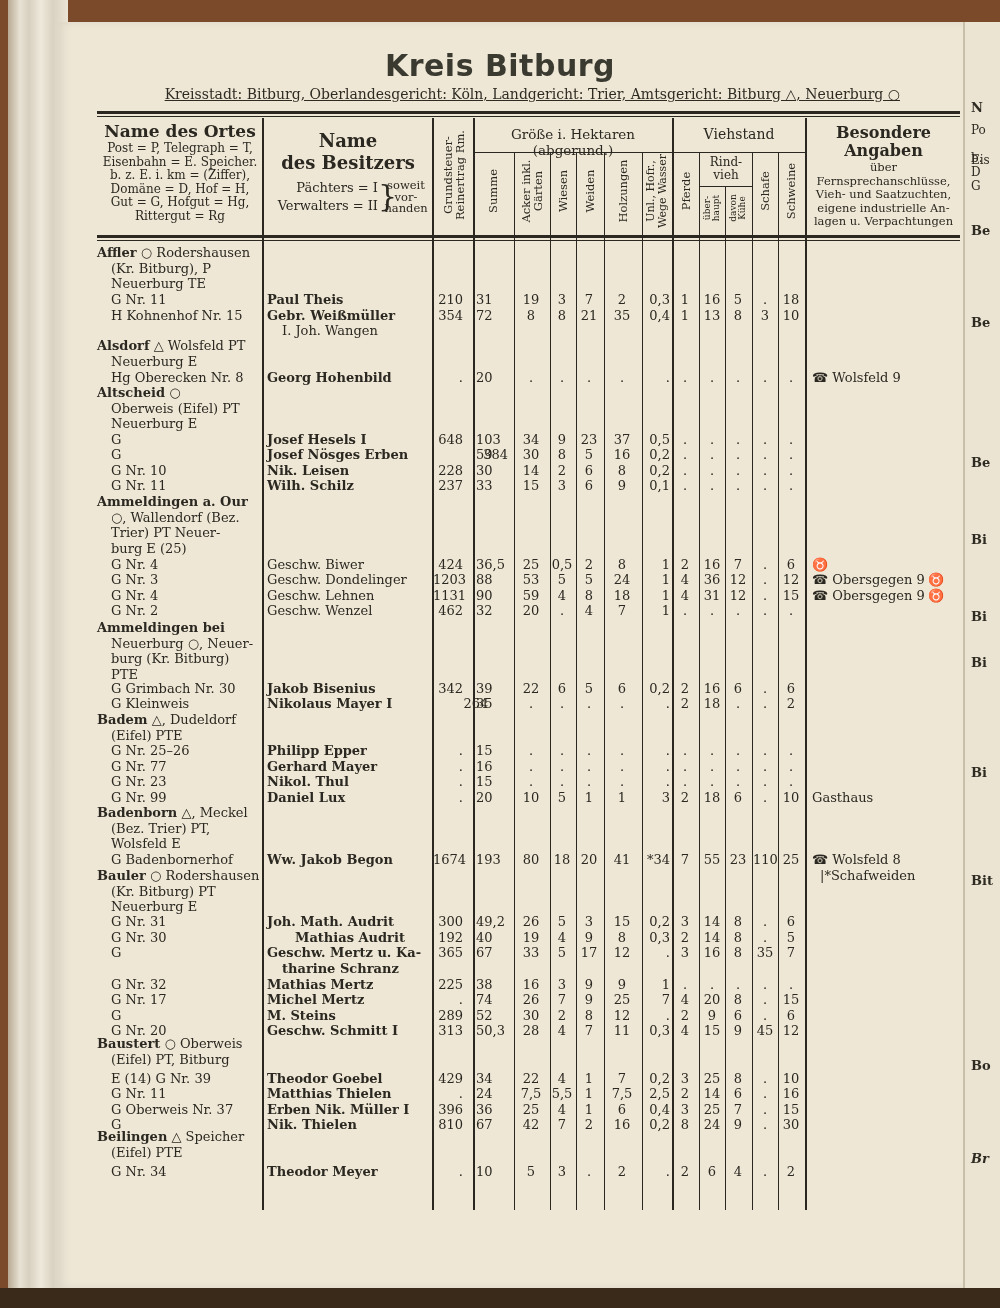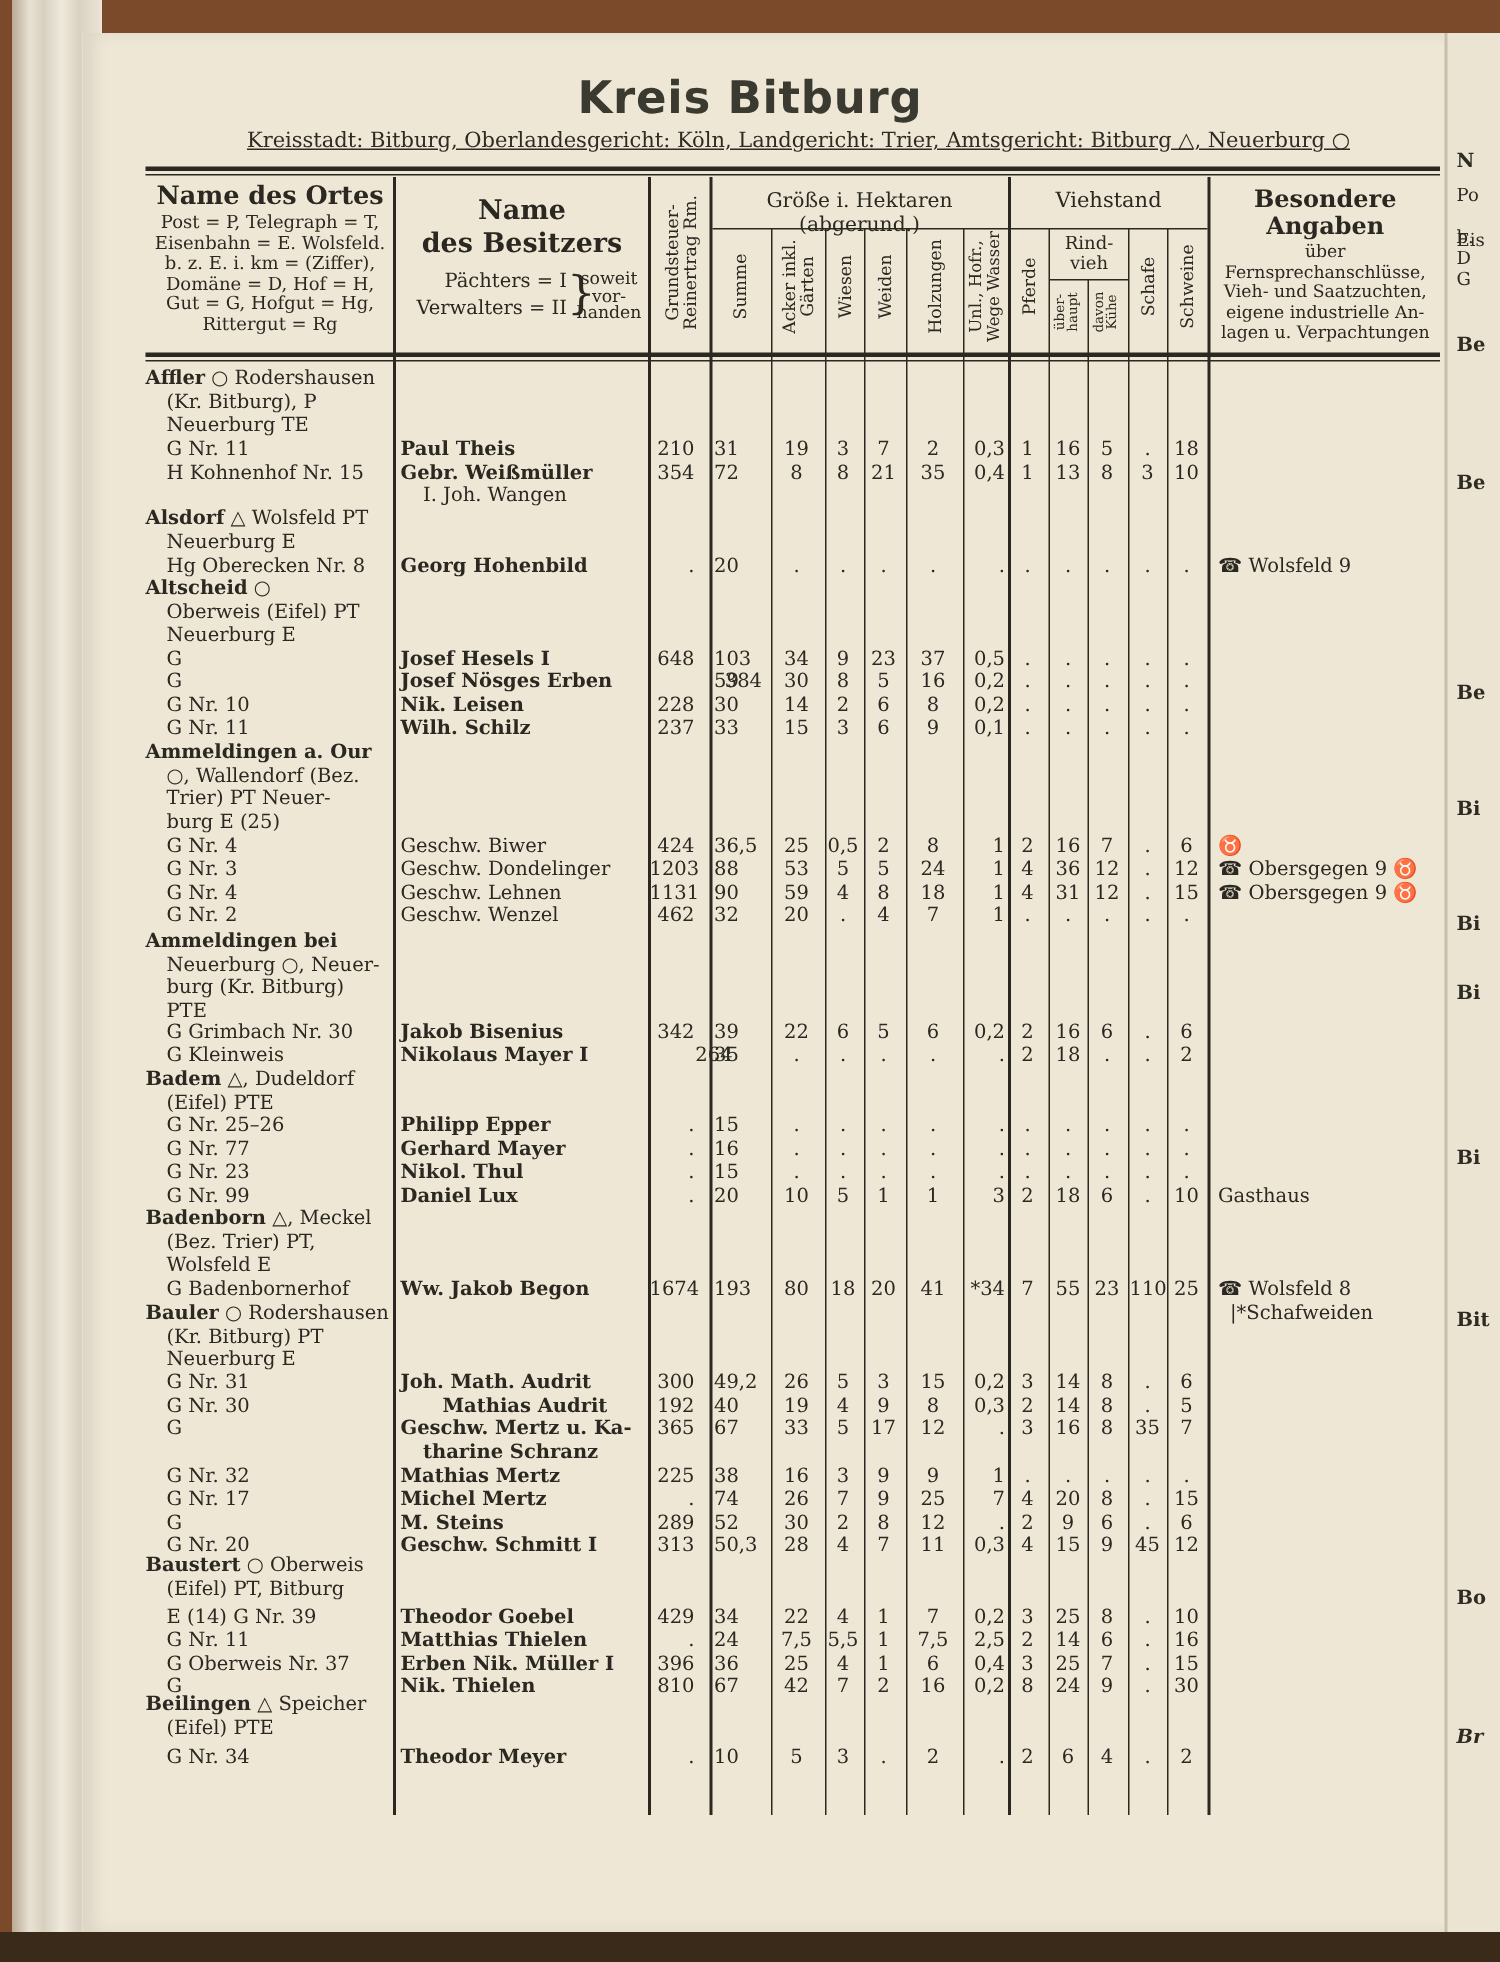--- a/index.html
+++ b/index.html
@@ -101,21 +101,21 @@
 <div class="vline thick" style="left:672px;top:118px;height:1092px;"></div>
 <div class="vline" style="left:699px;top:152px;height:1058px;"></div>
 <div class="vline" style="left:725px;top:186px;height:1024px;"></div>
 <div class="vline" style="left:752px;top:152px;height:1058px;"></div>
 <div class="vline" style="left:778px;top:152px;height:1058px;"></div>
 <div class="vline thick" style="left:805px;top:118px;height:1092px;"></div>
 
 <div class="hdr hdr-bold" style="left:98px;top:121px;width:164px;font-size:17px;">Name des Ortes</div>
 <div class="hdr" style="left:98px;top:142px;width:164px;font-size:12px;line-height:13.5px;">
   <div>Post = P, Telegraph = T,</div>
-  <div>Eisenbahn = E. Wolsfeld.</div>
+  <div>Eisenbahn = E. Speicher.</div>
   <div>b. z. E. i. km = (Ziffer),</div>
   <div>Domäne = D, Hof = H,</div>
   <div>Gut = G, Hofgut = Hg,</div>
   <div>Rittergut = Rg</div>
 </div>
 
 <div class="hdr hdr-bold" style="left:264px;top:130px;width:168px;font-size:18px;line-height:22px;">
   <div>Name</div>
   <div>des Besitzers</div>
 </div>

